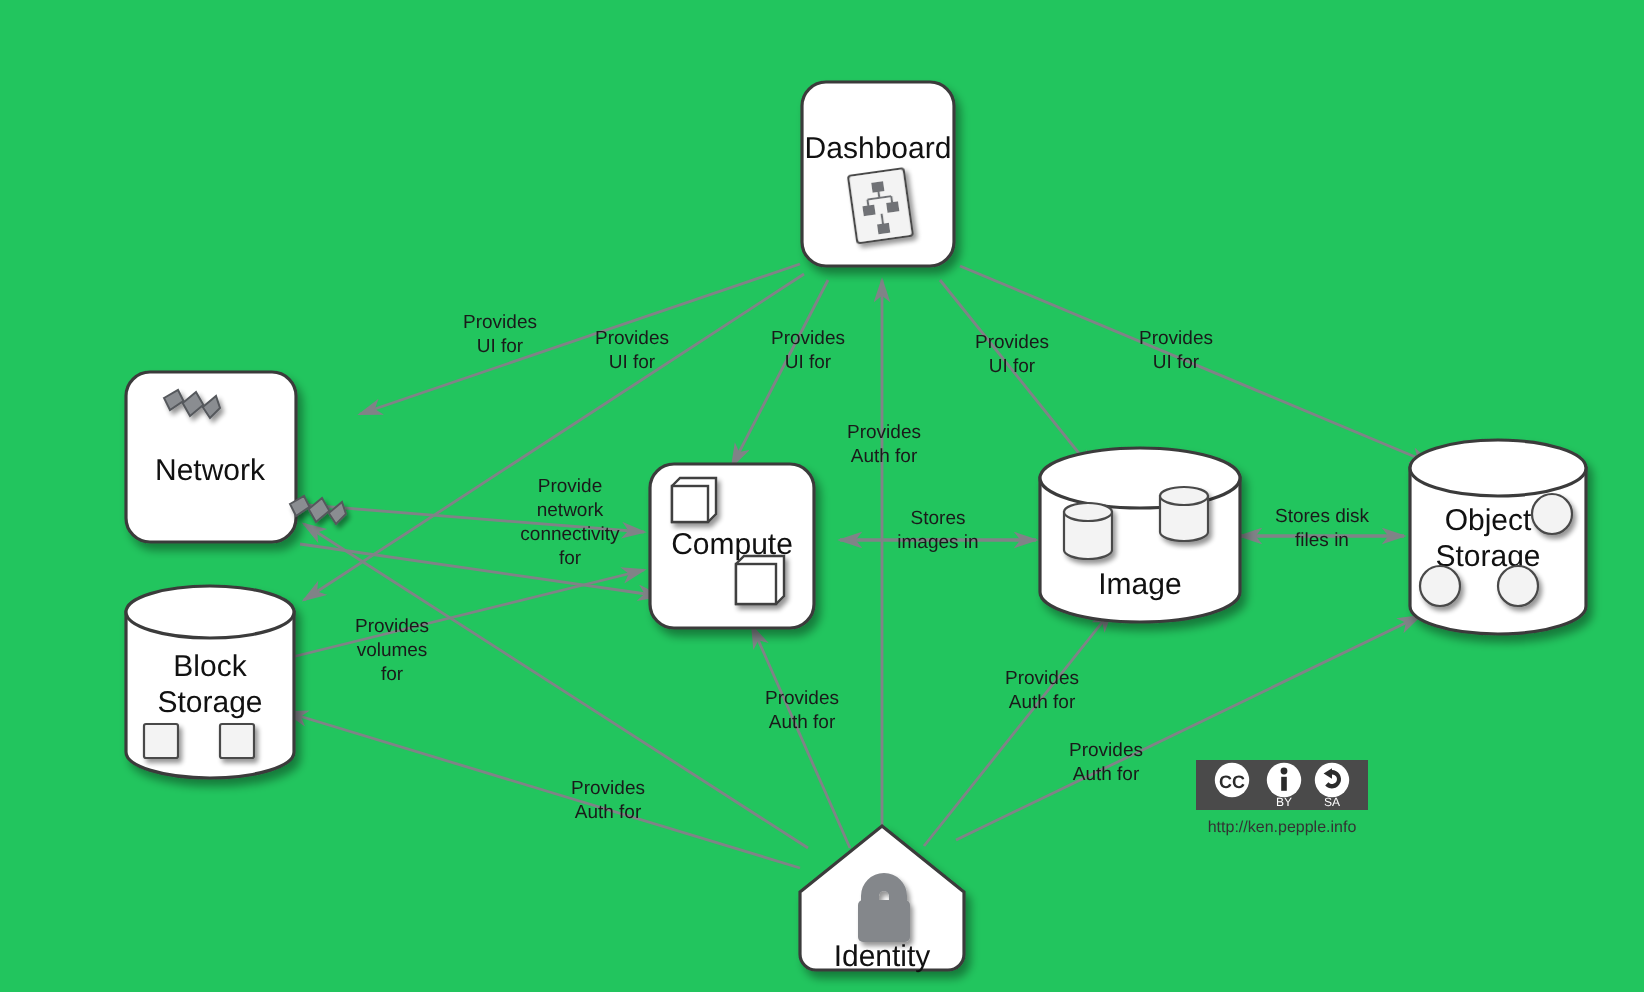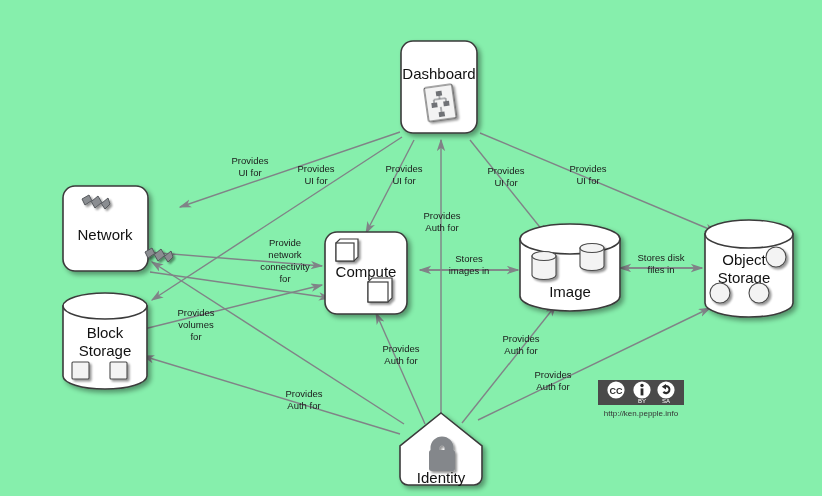--- a/index.html
+++ b/index.html
@@ -4,21 +4,21 @@
 <style>
   html, body {
     margin: 0;
     padding: 0;
     background: #ffffff;
   }
   #canvas {
     position: relative;
     width: 822px;
     height: 496px;
-    background: #86efac;
+    background: #22c55e;
     font-family: "Liberation Sans", sans-serif;
     overflow: hidden;
   }
   #diagram-svg {
     position: absolute;
     left: 0;
     top: 0;
     width: 822px;
     height: 496px;
   }

